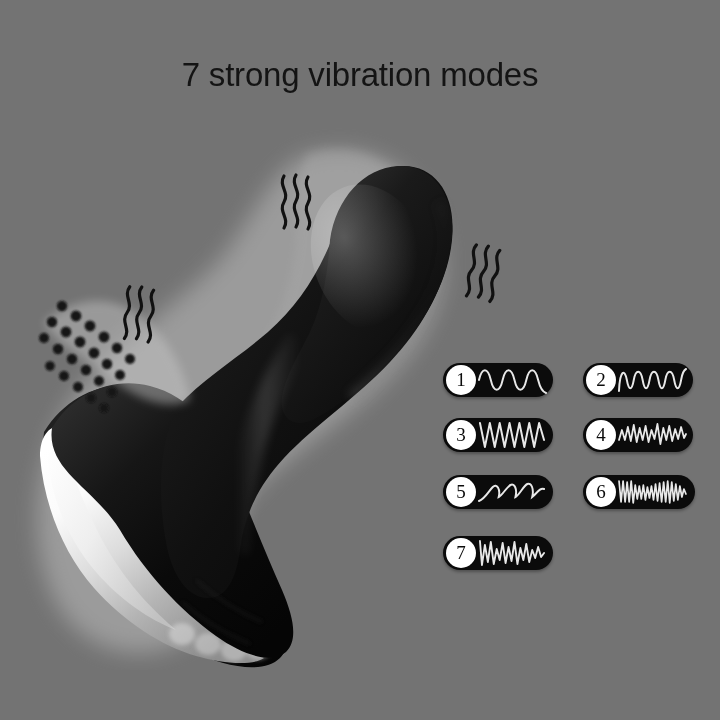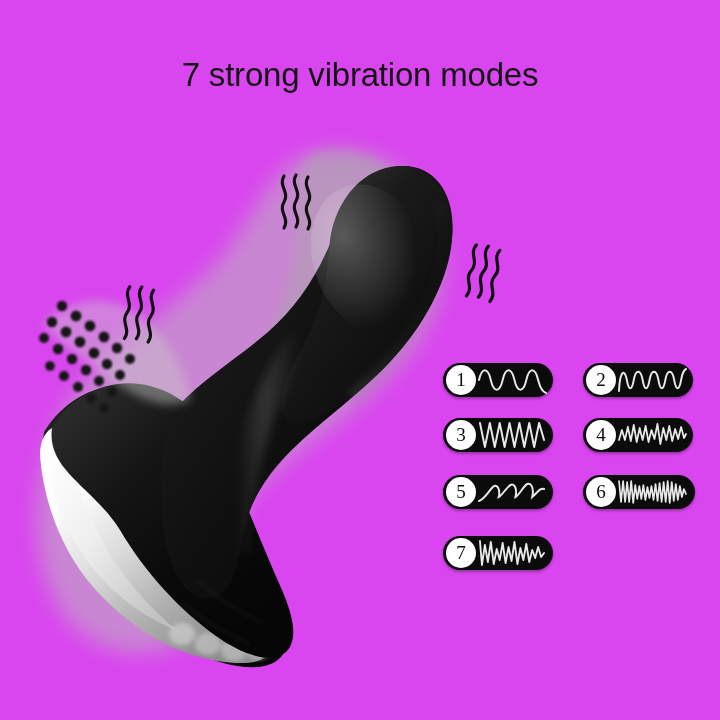--- a/index.html
+++ b/index.html
@@ -103,21 +103,21 @@
     height: 34px;
     margin-left: 1px;
     margin-right: 5px;
     overflow: hidden;
   }
   .mode-wave svg { display: block; width: 100%; height: 34px; }
 </style>
 </head>
 <body style="background: rgb(255, 255, 255);">
 
-<div id="stage" style="background: #d946ef;">
+<div id="stage" style="background: #737373;">
 
   <div id="page-title" style="color: rgb(20, 20, 20);">7 strong vibration modes</div>
 
   <div id="product-photo">
     <svg viewBox="0 0 470 560" xmlns="http://www.w3.org/2000/svg">
       <defs>
 
         <filter id="haloBlur" x="-30%" y="-30%" width="160%" height="160%">
           <feGaussianBlur stdDeviation="11"></feGaussianBlur>
         </filter>

